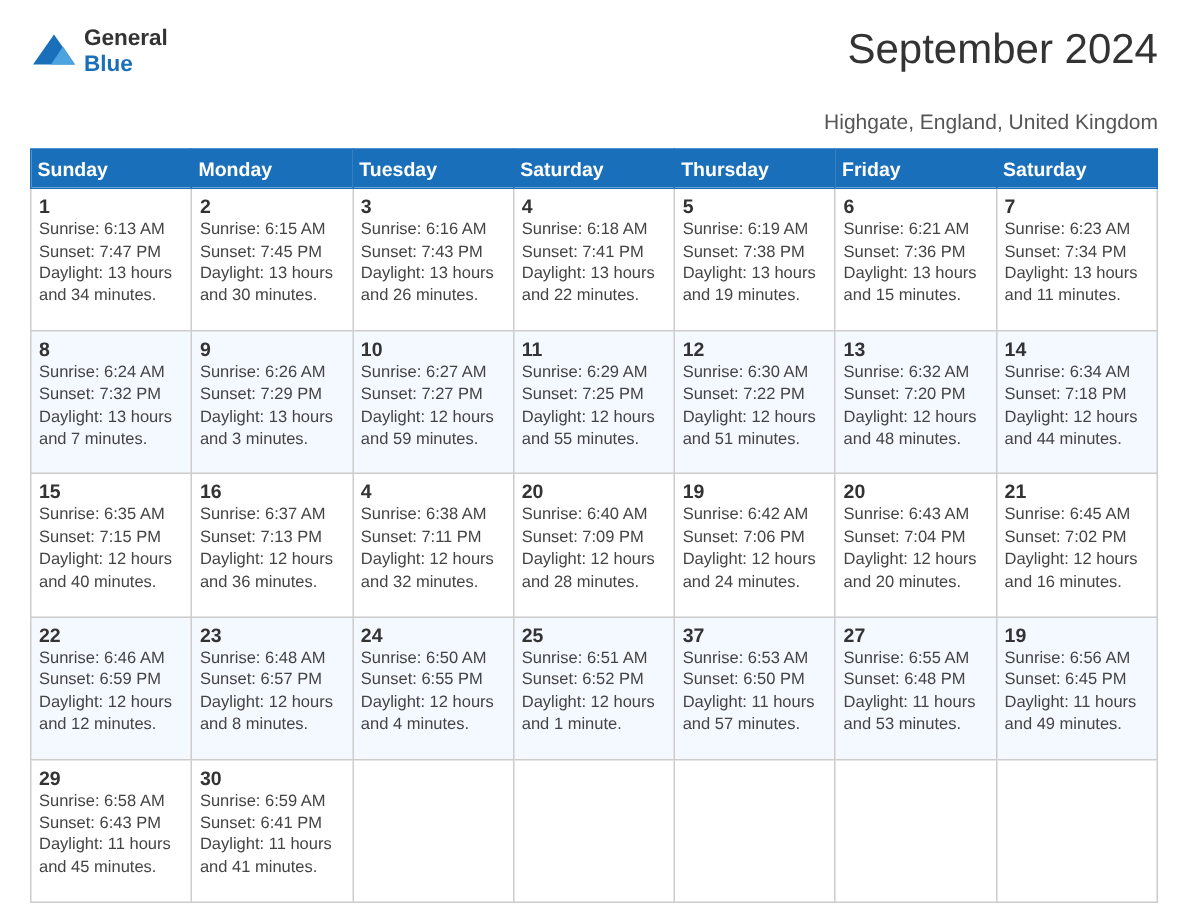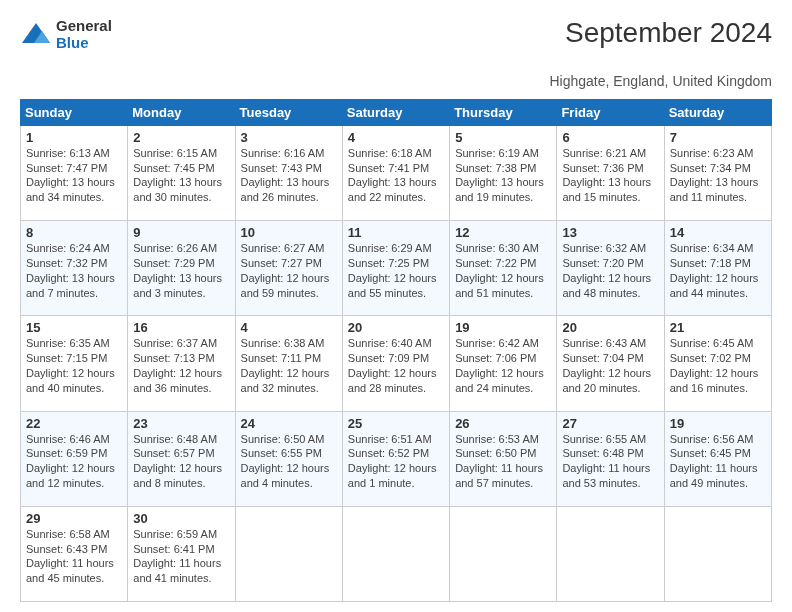--- a/index.html
+++ b/index.html
@@ -247,21 +247,21 @@
           </td>
           <td>
             <span class="day-num">24</span>
             <div class="day-info">Sunrise: 6:50 AM<br>Sunset: 6:55 PM<br>Daylight: 12 hours<br>and 4 minutes.</div>
           </td>
           <td>
             <span class="day-num">25</span>
             <div class="day-info">Sunrise: 6:51 AM<br>Sunset: 6:52 PM<br>Daylight: 12 hours<br>and 1 minute.</div>
           </td>
           <td>
-            <span class="day-num">26</span>
+            <span class="day-num">37</span>
             <div class="day-info">Sunrise: 6:53 AM<br>Sunset: 6:50 PM<br>Daylight: 11 hours<br>and 57 minutes.</div>
           </td>
           <td>
             <span class="day-num">27</span>
             <div class="day-info">Sunrise: 6:55 AM<br>Sunset: 6:48 PM<br>Daylight: 11 hours<br>and 53 minutes.</div>
           </td>
           <td>
             <span class="day-num">19</span>
             <div class="day-info">Sunrise: 6:56 AM<br>Sunset: 6:45 PM<br>Daylight: 11 hours<br>and 49 minutes.</div>
           </td>

